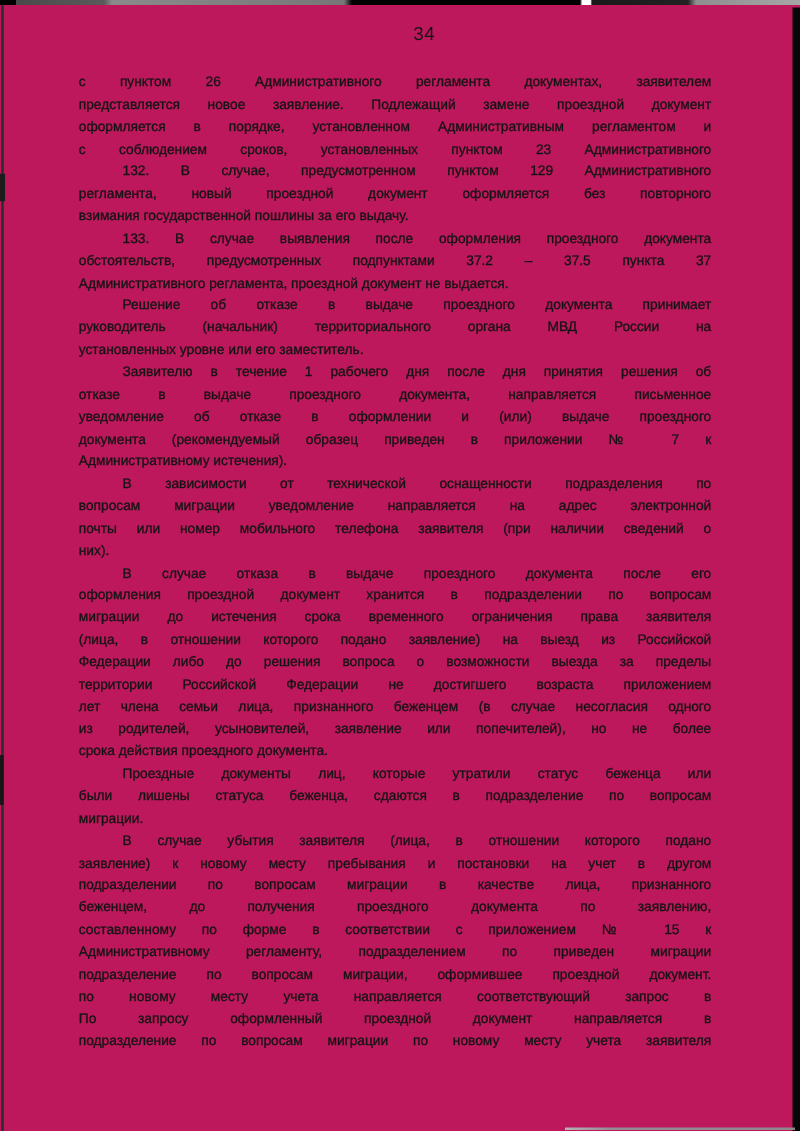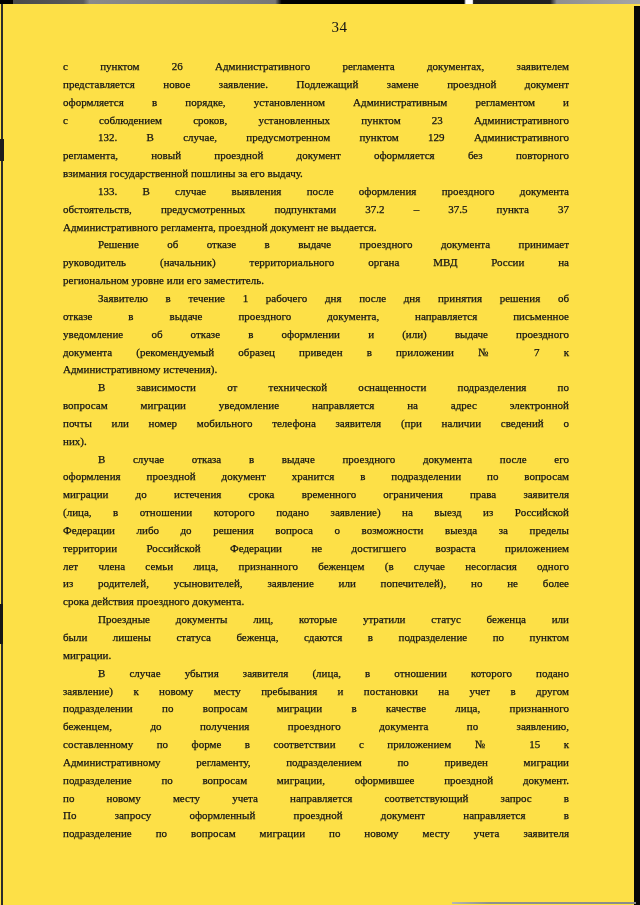--- a/index.html
+++ b/index.html
@@ -4,23 +4,23 @@
 <style>
   html, body {
     margin: 0;
     padding: 0;
     background: #ffffff;
   }
   .page {
     position: relative;
     width: 640px;
     height: 905px;
-    background: #fde047;
+    background: #be185d;
     overflow: hidden;
-    font-family: Liberation Serif, serif;
+    font-family: Liberation Sans, sans-serif;
     color: #141414;
   }
   
   .topbar {
     position: absolute;
     top: 0; left: 0;
     width: 640px; height: 4px;
     background: linear-gradient(90deg,
       #000000 0%, #000000 2%,
       #4a4a4a 2%, #5a5a5a 13%,
@@ -110,41 +110,41 @@
       <div class="line">оформляется в порядке, установленном Административным регламентом и</div>
       <div class="line">с соблюдением сроков, установленных пунктом 23 Административного</div>
       <div class="line indent">132. В случае, предусмотренном пунктом 129 Административного</div>
       <div class="line">регламента, новый проездной документ оформляется без повторного</div>
       <div class="line lastline">взимания государственной пошлины за его выдачу.</div>
       <div class="line indent">133. В случае выявления после оформления проездного документа</div>
       <div class="line">обстоятельств, предусмотренных подпунктами 37.2 – 37.5 пункта 37</div>
       <div class="line lastline">Административного регламента, проездной документ не выдается.</div>
       <div class="line indent">Решение об отказе в выдаче проездного документа принимает</div>
       <div class="line">руководитель (начальник) территориального органа МВД России на</div>
-      <div class="line lastline">региональном уровне или его заместитель.</div>
+      <div class="line lastline">установленных уровне или его заместитель.</div>
       <div class="line indent">Заявителю в течение 1 рабочего дня после дня принятия решения об</div>
       <div class="line">отказе в выдаче проездного документа, направляется письменное</div>
       <div class="line">уведомление об отказе в оформлении и (или) выдаче проездного</div>
       <div class="line">документа (рекомендуемый образец приведен в приложении № 7 к</div>
       <div class="line lastline">Административному истечения).</div>
       <div class="line indent">В зависимости от технической оснащенности подразделения по</div>
       <div class="line">вопросам миграции уведомление направляется на адрес электронной</div>
       <div class="line">почты или номер мобильного телефона заявителя (при наличии сведений о</div>
       <div class="line lastline">них).</div>
       <div class="line indent">В случае отказа в выдаче проездного документа после его</div>
       <div class="line">оформления проездной документ хранится в подразделении по вопросам</div>
       <div class="line">миграции до истечения срока временного ограничения права заявителя</div>
       <div class="line">(лица, в отношении которого подано заявление) на выезд из Российской</div>
       <div class="line">Федерации либо до решения вопроса о возможности выезда за пределы</div>
       <div class="line">территории Российской Федерации не достигшего возраста приложением</div>
       <div class="line">лет члена семьи лица, признанного беженцем (в случае несогласия одного</div>
       <div class="line">из родителей, усыновителей, заявление или попечителей), но не более</div>
       <div class="line lastline">срока действия проездного документа.</div>
       <div class="line indent">Проездные документы лиц, которые утратили статус беженца или</div>
-      <div class="line">были лишены статуса беженца, сдаются в подразделение по пунктом</div>
+      <div class="line">были лишены статуса беженца, сдаются в подразделение по вопросам</div>
       <div class="line lastline">миграции.</div>
       <div class="line indent">В случае убытия заявителя (лица, в отношении которого подано</div>
       <div class="line">заявление) к новому месту пребывания и постановки на учет в другом</div>
       <div class="line">подразделении по вопросам миграции в качестве лица, признанного</div>
       <div class="line">беженцем, до получения проездного документа по заявлению,</div>
       <div class="line">составленному по форме в соответствии с приложением № 15 к</div>
       <div class="line">Административному регламенту, подразделением по приведен миграции</div>
       <div class="line">подразделение по вопросам миграции, оформившее проездной документ.</div>
       <div class="line">по новому месту учета направляется соответствующий запрос в</div>
       <div class="line">По запросу оформленный проездной документ направляется в</div>

